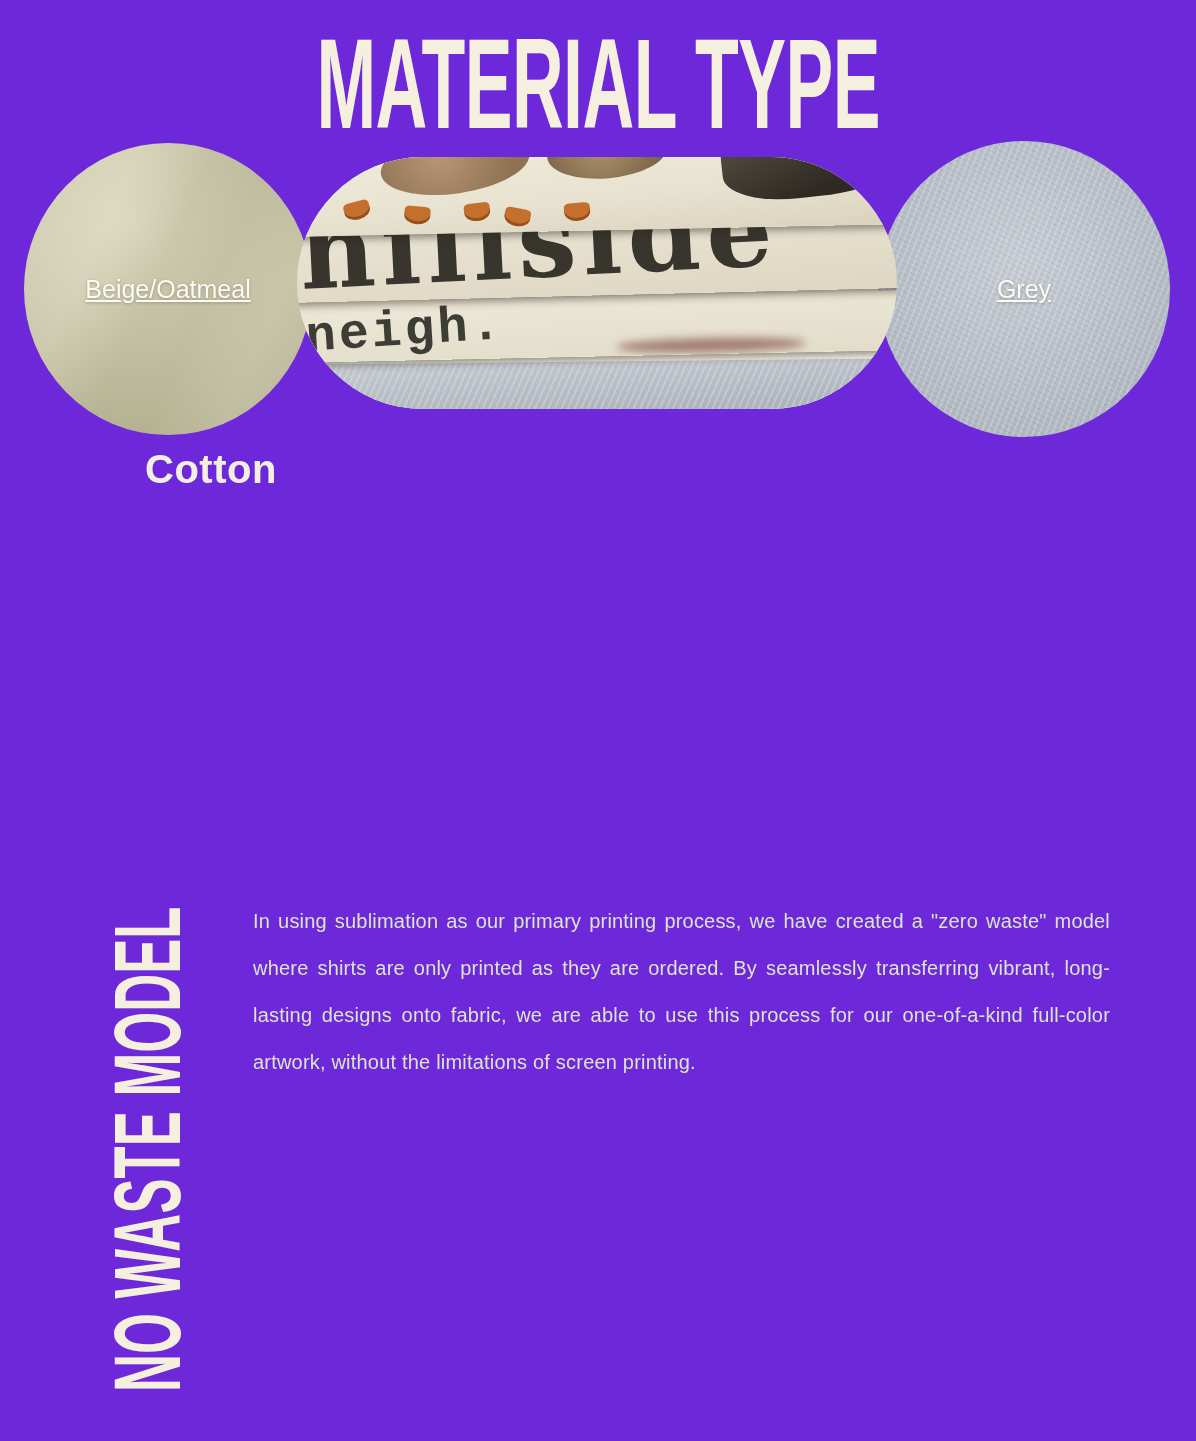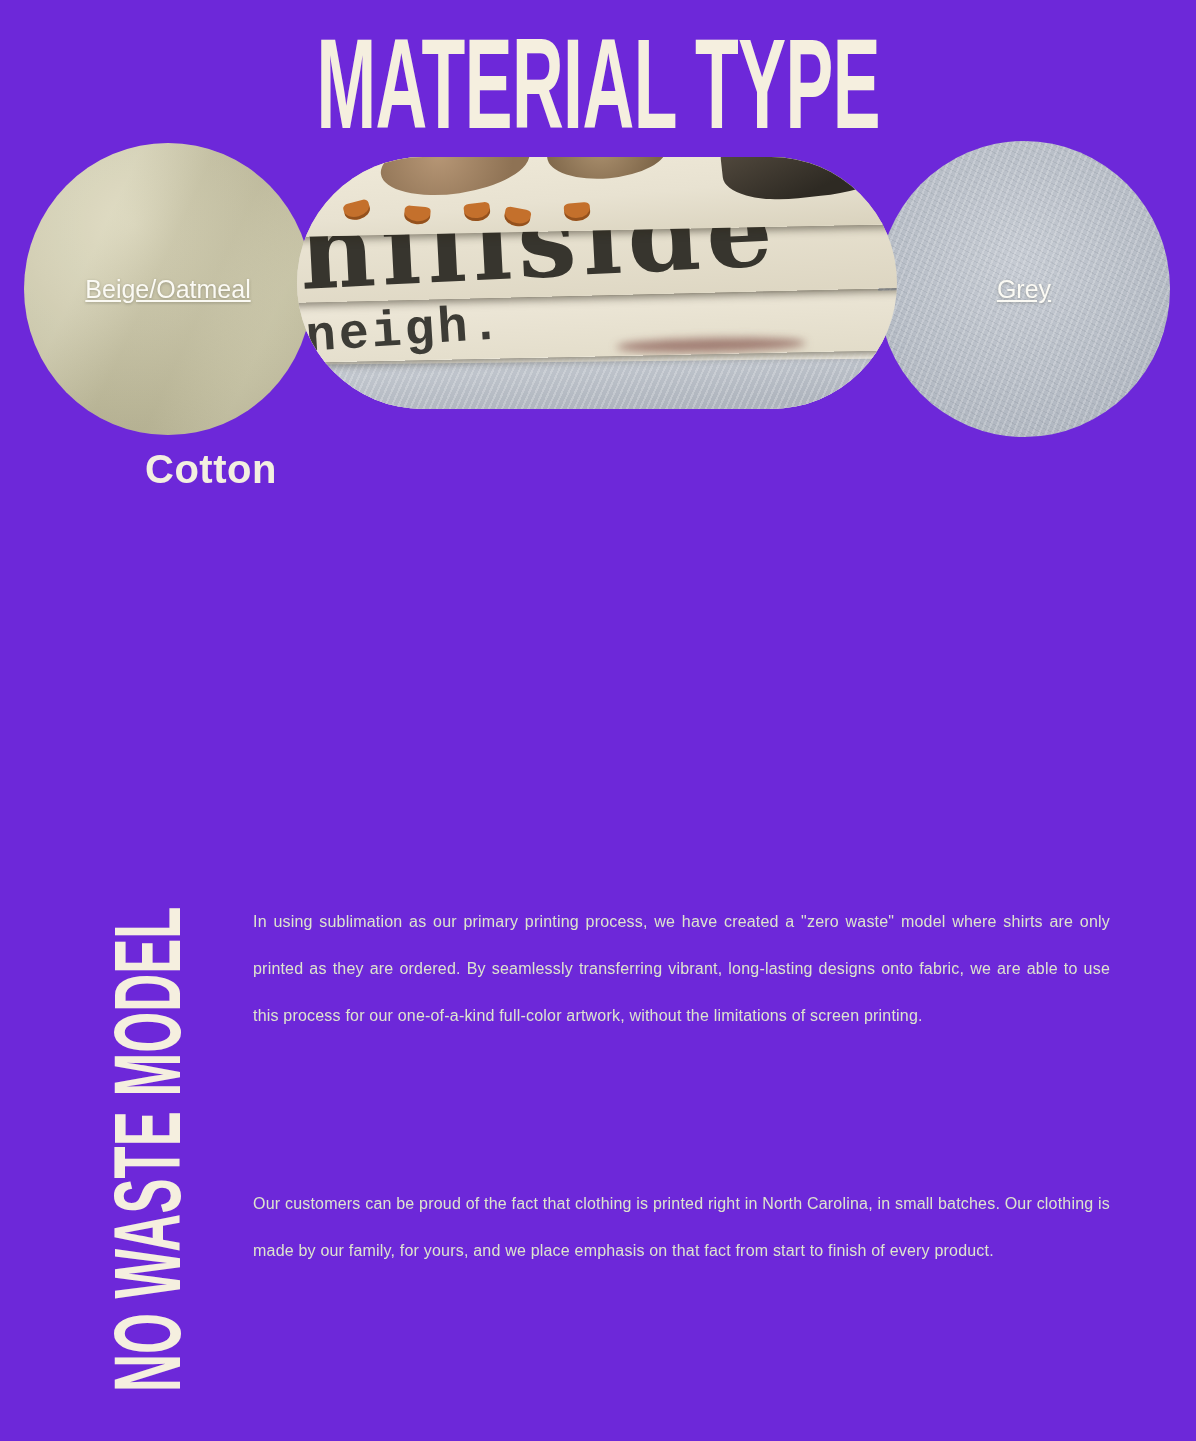--- a/index.html
+++ b/index.html
@@ -164,21 +164,21 @@
     color:#f5efdf; font-weight:bold; font-size:94px; line-height:1;
     white-space:nowrap;
   }
   .vertical-title .squeeze {
     display:inline-block;
     transform:scaleX(0.56);
     transform-origin:0 50%;
   }
   .waste-p {
     position:absolute; left:253px; width:857px;
-    color:#dde4ce; font-size:16px; line-height:47px;
+    color:#dde4ce; font-size:20px; line-height:47px;
     text-align:justify; letter-spacing:0.2px;
   }
   .waste-p1 { top:898px; }
   .waste-p2 { top:1180px; }
 </style>
 </head>
 <body>
 
 <div class="page">
 
@@ -214,15 +214,14 @@
   </div>
 
   <h2 class="sec-heading heading-cotton">Cotton</h2>
 
 
   <div class="vertical-title">
       <span class="squeeze">NO WASTE MODEL</span>
     </div>
 
   <p class="waste-p waste-p1">In using sublimation as our primary printing process, we have created a "zero waste" model where shirts are only printed as they are ordered. By seamlessly transferring vibrant, long-lasting designs onto fabric, we are able to use this process for our one-of-a-kind full-color artwork, without the limitations of screen printing.</p>
-  <p class="waste-p waste-p2">Our customers can be proud of the fact that clothing is printed right in North Carolina, in small batches. Our clothing is made by our family, for yours, and we place emphasis on that fact from start to finish of every product.</p>
 
 </div>
 
 </body></html>

